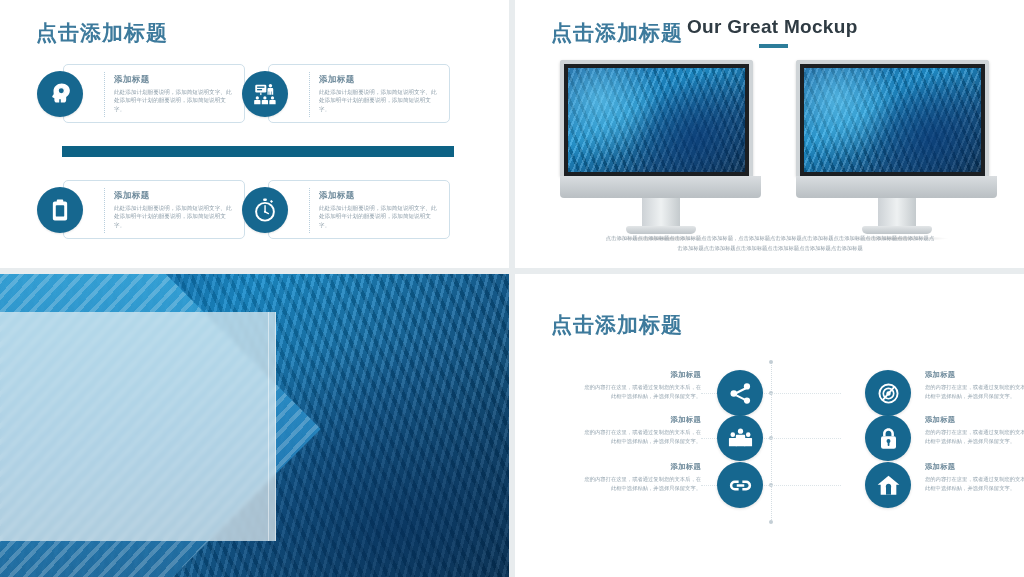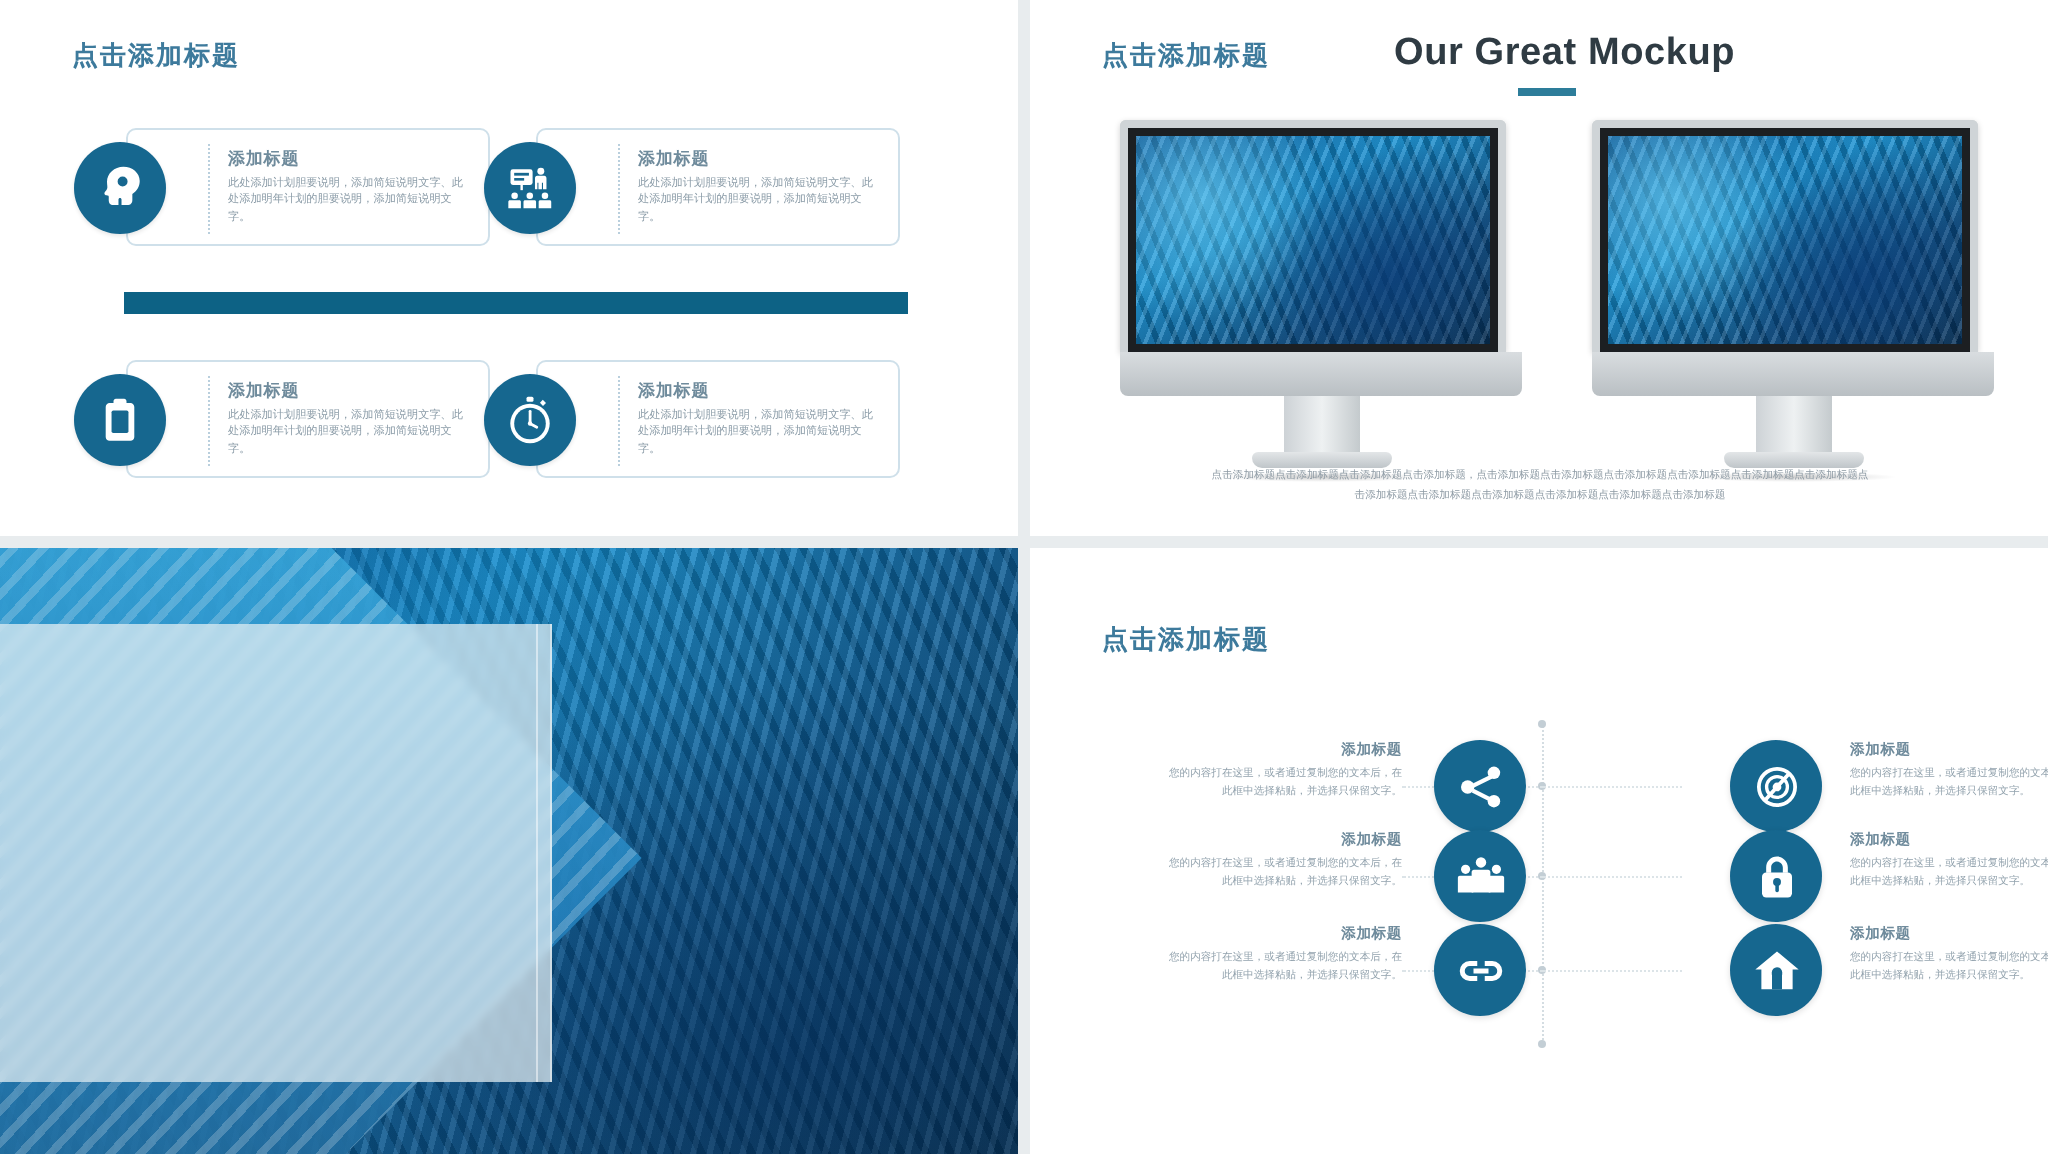--- a/index.html
+++ b/index.html
@@ -17,21 +17,21 @@
     grid-template-rows:268px 303px;
     gap:6px;
     background:#e8ecee;
     padding:0 0 0 0;
   }
   .slide { position:relative; background:#ffffff; overflow:hidden; }
 
   
   .cn-title {
     position:absolute;
-    font-size:13px;
+    font-size:21px;
     font-weight:bold;
     color:#3d7a9c;
     letter-spacing:1px;
     white-space:nowrap;
   }
 
   
   #s1 .cn-title { left:36px; top:19px; }
   .card {
     position:absolute;
@@ -73,21 +73,21 @@
     position:absolute; left:62px; top:146px;
     width:392px; height:11px;
     background:#0d6285;
   }
 
   
   #s2 .cn-title { left:36px; top:19px; }
   #s2 .en-title {
     position:absolute; left:172px; top:16px;
     font-size:19px; font-weight:bold; color:#2f3b43;
-    letter-spacing:.3px; white-space:nowrap;margin-left:10px;
+    letter-spacing:.3px; white-space:nowrap;
   }
   #s2 .en-rule {
     position:absolute; left:244px; top:44px;
     width:29px; height:4px; background:#2d7d9a;
   }
   .monitor { position:absolute; }
   .monitor .bezel {
     width:193px; height:116px;
     background:#1c1f22;
     border:4px solid #cfd4d7;

